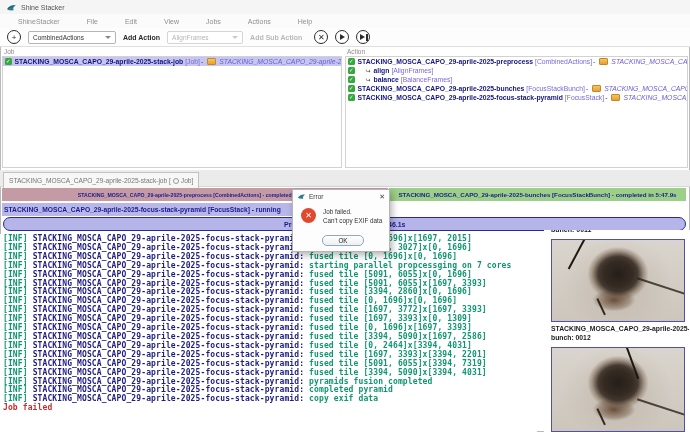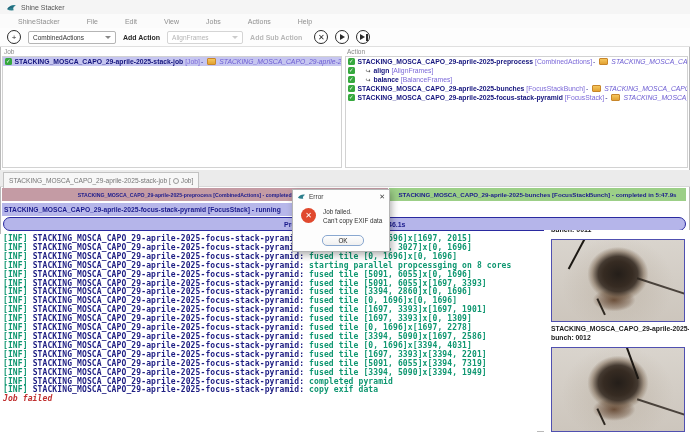--- a/index.html
+++ b/index.html
@@ -58,21 +58,21 @@
   #pfrag-l{left:280px;}
   #pfrag-r{left:384px;}
 
   
   .log{position:absolute;left:0;top:234px;width:537px;height:198px;background:#fff;overflow:hidden;font-family:"DejaVu Sans Mono","Liberation Mono",monospace;font-size:8px;line-height:8.9px;font-weight:bold;letter-spacing:0.12px;padding:1px 0 0 3px;box-sizing:border-box;white-space:nowrap;}
   .log .t-inf{color:#0e9670;}
   .log .t-err{color:#cf3333;}
   .log .src{color:#1d1d82;}
   .log .msg{color:#0e9670;}
   .log .errtxt{color:#29295e;}
-  .log .fail{color:#c03030;font-style:italic;}
+  .log .fail{color:#c03030;}
 
   
   .imgpanel{position:absolute;left:544px;top:230px;width:146px;height:202px;background:#fff;overflow:hidden;}
   .clipcap{position:absolute;left:7px;top:0px;height:6px;overflow:hidden;width:120px;}
   .clipcap span{display:block;margin-top:-4px;font-size:7px;font-weight:bold;color:#1b1b1b;}
   .thumb{position:absolute;left:7px;width:134px;border:1px solid #5050b0;box-sizing:border-box;overflow:hidden;}
   #thumb1{top:9px;height:83px;}
   #thumb2{top:117px;height:85px;}
   .flybg{width:100%;height:100%;position:relative;
     background:
@@ -213,33 +213,34 @@
 
   <div class="progress">
     <span class="frag" id="pfrag-l">Pro</span>
     <span class="frag" id="pfrag-r">46.1s</span>
   </div>
 
   <div class="log" id="log-console">
       <div><span class="t-inf">[INF]</span> <span class="src">STACKING_MOSCA_CAPO_29-aprile-2025-focus-stack-pyramid:</span> <span class="msg">fused tile [0, 1696]x[1697, 2015]</span></div>
       <div><span class="t-inf">[INF]</span> <span class="src">STACKING_MOSCA_CAPO_29-aprile-2025-focus-stack-pyramid:</span> <span class="msg">fused tile [1697, 3027]x[0, 1696]</span></div>
       <div><span class="t-inf">[INF]</span> <span class="src">STACKING_MOSCA_CAPO_29-aprile-2025-focus-stack-pyramid:</span> <span class="msg">fused tile [0, 1696]x[0, 1696]</span></div>
-      <div><span class="t-inf">[INF]</span> <span class="src">STACKING_MOSCA_CAPO_29-aprile-2025-focus-stack-pyramid:</span> <span class="msg">starting parallel propcessging on 8 cores</span></div>
+      <div><span class="t-inf">[INF]</span> <span class="src">STACKING_MOSCA_CAPO_29-aprile-2025-focus-stack-pyramid:</span> <span class="msg">starting parallel propcessging on 7 cores</span></div>
       <div><span class="t-inf">[INF]</span> <span class="src">STACKING_MOSCA_CAPO_29-aprile-2025-focus-stack-pyramid:</span> <span class="msg">fused tile [5091, 6055]x[0, 1696]</span></div>
       <div><span class="t-inf">[INF]</span> <span class="src">STACKING_MOSCA_CAPO_29-aprile-2025-focus-stack-pyramid:</span> <span class="msg">fused tile [5091, 6055]x[1697, 3393]</span></div>
       <div><span class="t-inf">[INF]</span> <span class="src">STACKING_MOSCA_CAPO_29-aprile-2025-focus-stack-pyramid:</span> <span class="msg">fused tile [3394, 2860]x[0, 1696]</span></div>
       <div><span class="t-inf">[INF]</span> <span class="src">STACKING_MOSCA_CAPO_29-aprile-2025-focus-stack-pyramid:</span> <span class="msg">fused tile [0, 1696]x[0, 1696]</span></div>
-      <div><span class="t-inf">[INF]</span> <span class="src">STACKING_MOSCA_CAPO_29-aprile-2025-focus-stack-pyramid:</span> <span class="msg">fused tile [1697, 3393]x[1697, 1901]</span></div>
+      <div><span class="t-inf">[INF]</span> <span class="src">STACKING_MOSCA_CAPO_29-aprile-2025-focus-stack-pyramid:</span> <span class="msg">fused tile [1697, 3772]x[1697, 3393]</span></div>
       <div><span class="t-inf">[INF]</span> <span class="src">STACKING_MOSCA_CAPO_29-aprile-2025-focus-stack-pyramid:</span> <span class="msg">fused tile [1697, 3393]x[0, 1309]</span></div>
-      <div><span class="t-inf">[INF]</span> <span class="src">STACKING_MOSCA_CAPO_29-aprile-2025-focus-stack-pyramid:</span> <span class="msg">fused tile [0, 1696]x[1697, 2278]</span></div>
+      <div><span class="t-inf">[INF]</span> <span class="src">STACKING_MOSCA_CAPO_29-aprile-2025-focus-stack-pyramid:</span> <span class="msg">fused tile [0, 1696]x[1697, 3393]</span></div>
       <div><span class="t-inf">[INF]</span> <span class="src">STACKING_MOSCA_CAPO_29-aprile-2025-focus-stack-pyramid:</span> <span class="msg">fused tile [3394, 5090]x[1697, 2586]</span></div>
-      <div><span class="t-inf">[INF]</span> <span class="src">STACKING_MOSCA_CAPO_29-aprile-2025-focus-stack-pyramid:</span> <span class="msg">fused tile [0, 1696]x[3394, 4031]</span></div>
+      <div><span class="t-inf">[INF]</span> <span class="src">STACKING_MOSCA_CAPO_29-aprile-2025-focus-stack-pyramid:</span> <span class="msg">fused tile [0, 2464]x[3394, 4031]</span></div>
       <div><span class="t-inf">[INF]</span> <span class="src">STACKING_MOSCA_CAPO_29-aprile-2025-focus-stack-pyramid:</span> <span class="msg">fused tile [1697, 3393]x[3394, 2201]</span></div>
       <div><span class="t-inf">[INF]</span> <span class="src">STACKING_MOSCA_CAPO_29-aprile-2025-focus-stack-pyramid:</span> <span class="msg">fused tile [5091, 6055]x[3394, 7319]</span></div>
-      <div><span class="t-inf">[INF]</span> <span class="src">STACKING_MOSCA_CAPO_29-aprile-2025-focus-stack-pyramid:</span> <span class="msg">fused tile [3394, 5090]x[3394, 1949]</span></div>
+      <div><span class="t-inf">[INF]</span> <span class="src">STACKING_MOSCA_CAPO_29-aprile-2025-focus-stack-pyramid:</span> <span class="msg">fused tile [3394, 5090]x[3394, 4031]</span></div>
+      <div><span class="t-inf">[INF]</span> <span class="src">STACKING_MOSCA_CAPO_29-aprile-2025-focus-stack-pyramid:</span> <span class="msg">pyramids fusion completed</span></div>
       <div><span class="t-inf">[INF]</span> <span class="src">STACKING_MOSCA_CAPO_29-aprile-2025-focus-stack-pyramid:</span> <span class="msg">completed pyramid</span></div>
       <div><span class="t-inf">[INF]</span> <span class="src">STACKING_MOSCA_CAPO_29-aprile-2025-focus-stack-pyramid:</span> <span class="msg">copy exif data</span></div>
       <div><span class="fail">Job failed</span></div>
     </div>
 
   <div class="imgpanel">
     <div class="clipcap">
         <span>bunch: 0011</span>
       </div>
     <div class="thumb" id="thumb1">

